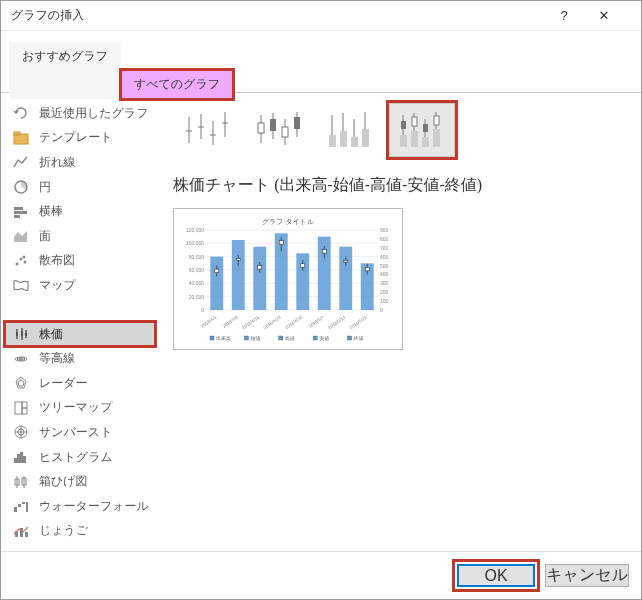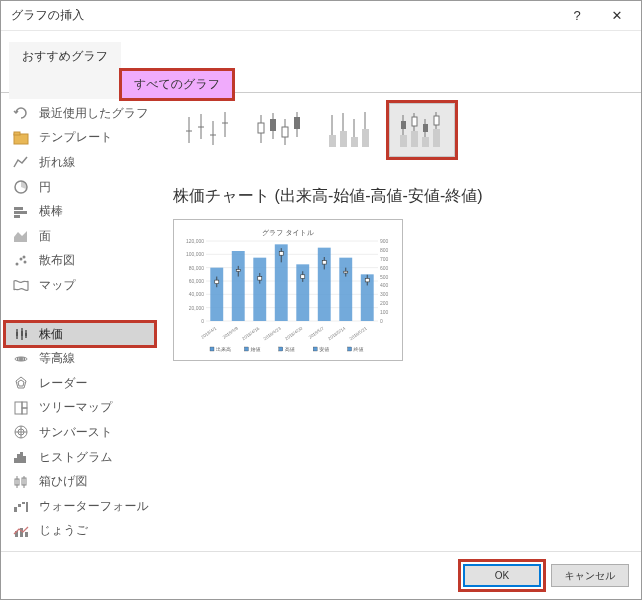--- a/index.html
+++ b/index.html
@@ -15,21 +15,21 @@
     height: 600px;
     border: 1px solid #999;
     display: flex;
     flex-direction: column;
     background: #fff;
   }
   .titlebar {
     height: 30px;
     display: flex;
     align-items: center;
-    padding: 0 4px 0 10px;
+    padding: 0 17px 0 10px;
     background: #fff;
     border-bottom: 1px solid #e8e8e8;
   }
   .titlebar .title { flex: 1; font-size: 12px; }
   .titlebar .tbtn {
     width: 40px; height: 28px;
     display: flex; align-items: center; justify-content: center;
     font-size: 13px; color: #333;
   }
   .tabs {
@@ -116,21 +116,22 @@
     background: #e8e8e8;
     border: 1px solid #c8c8c8;
   }
   .thumb.highlighted {
     outline: 3px solid #c0392b;
     outline-offset: 0;
   }
   .subtype-title {
     font-size: 16px;
     color: #333;
-    margin: 17px 0 12px 0;
+    margin: 6px 0 12px 0;
+    font-family: Liberation Serif, serif;
   }
   .preview {
     width: 230px;
     height: 142px;
     border: 1px solid #bbb;
     padding: 4px;
     display: flex; align-items: center; justify-content: center;
     background: #fff;
   }
   .footer {
@@ -140,21 +141,21 @@
     justify-content: flex-end;
     gap: 10px;
     padding: 0 12px;
     border-top: 1px solid #e0e0e0;
   }
   .btn {
     min-width: 78px;
     height: 23px;
     border: 1px solid #adadad;
     background: #e1e1e1;
-    font-size: 10px;
+    font-size: 16px;
     cursor: pointer;
     display: flex; align-items: center; justify-content: center;
   }
   .btn.default {
     border: 1px solid #0078d7;
     box-shadow: inset 0 0 0 1px #0078d7;
   }
   .btn.highlighted {
     outline: 3px solid #c0392b;
     outline-offset: 2px;

